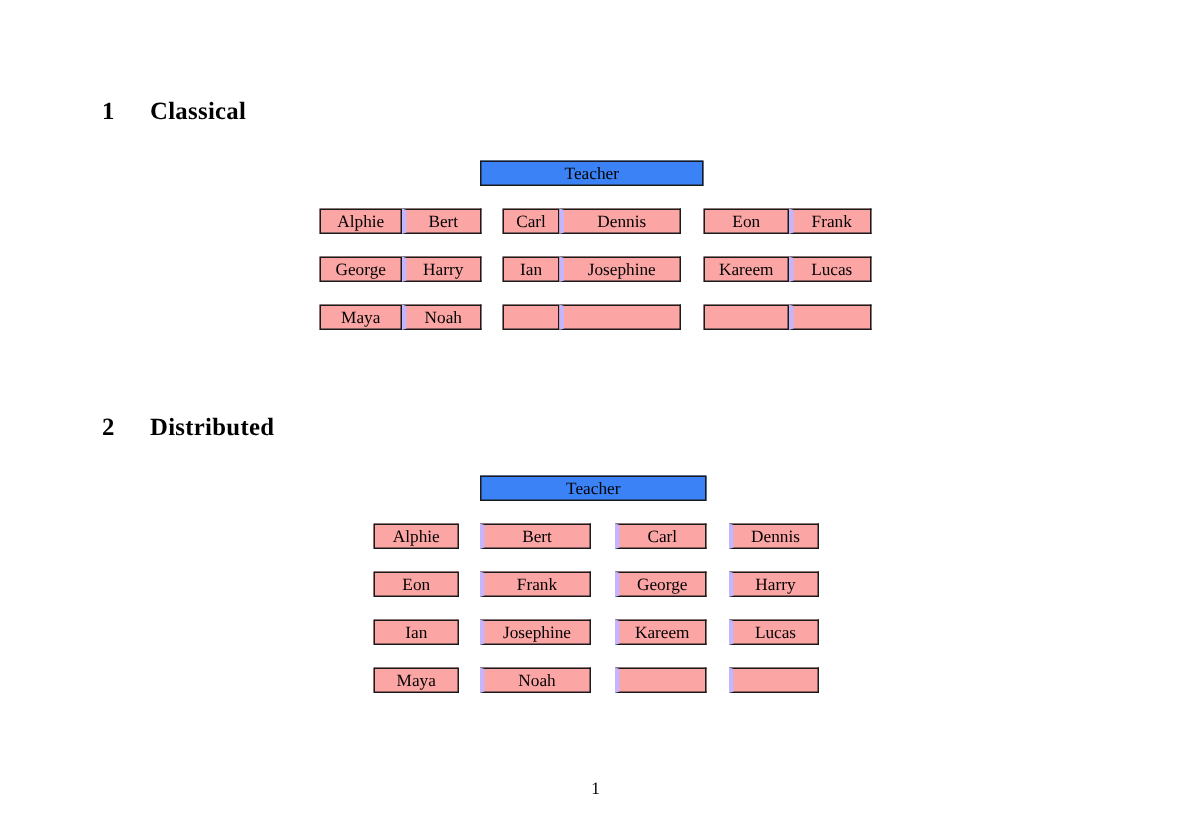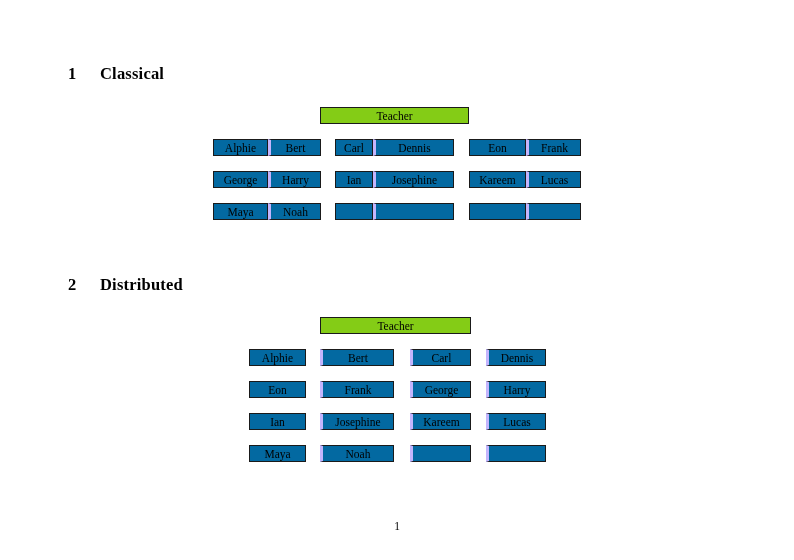--- a/index.html
+++ b/index.html
@@ -48,21 +48,21 @@
     position: absolute;
     display: flex;
   }
   .cellbox {
     border: 1px solid #1a1a1a;
     height: 17px;
     line-height: 17px;
     text-align: center;
     font-size: 11.5px;
     box-sizing: border-box;
-    background: #0369a1;
+    background: #fca5a5;
     white-space: nowrap;
     overflow: hidden;
   }
   
   .cellbox + .cellbox {
     border-left: 3px solid #c4b5fd;
   }
   .pair-group .cellbox { border-right: 1px solid #1a1a1a; }
 
   
@@ -72,21 +72,21 @@
 
   
   .teacher-box {
     position: absolute;
     border: 1px solid #1a1a1a;
     height: 17px;
     line-height: 17px;
     text-align: center;
     font-size: 11.5px;
     box-sizing: border-box;
-    background: #84cc16;
+    background: #3b82f6;
   }
   #teacher-classical   { left: 320px; top: 107px; width: 149px; }
   #teacher-distributed { left: 320px; top: 317px; width: 151px; }
 
   
   .cls-col-a { left: 213px; }
   .cls-col-b { left: 335px; }
   .cls-col-c { left: 469px; }
 
   .cls-r1 { top: 139px; }

